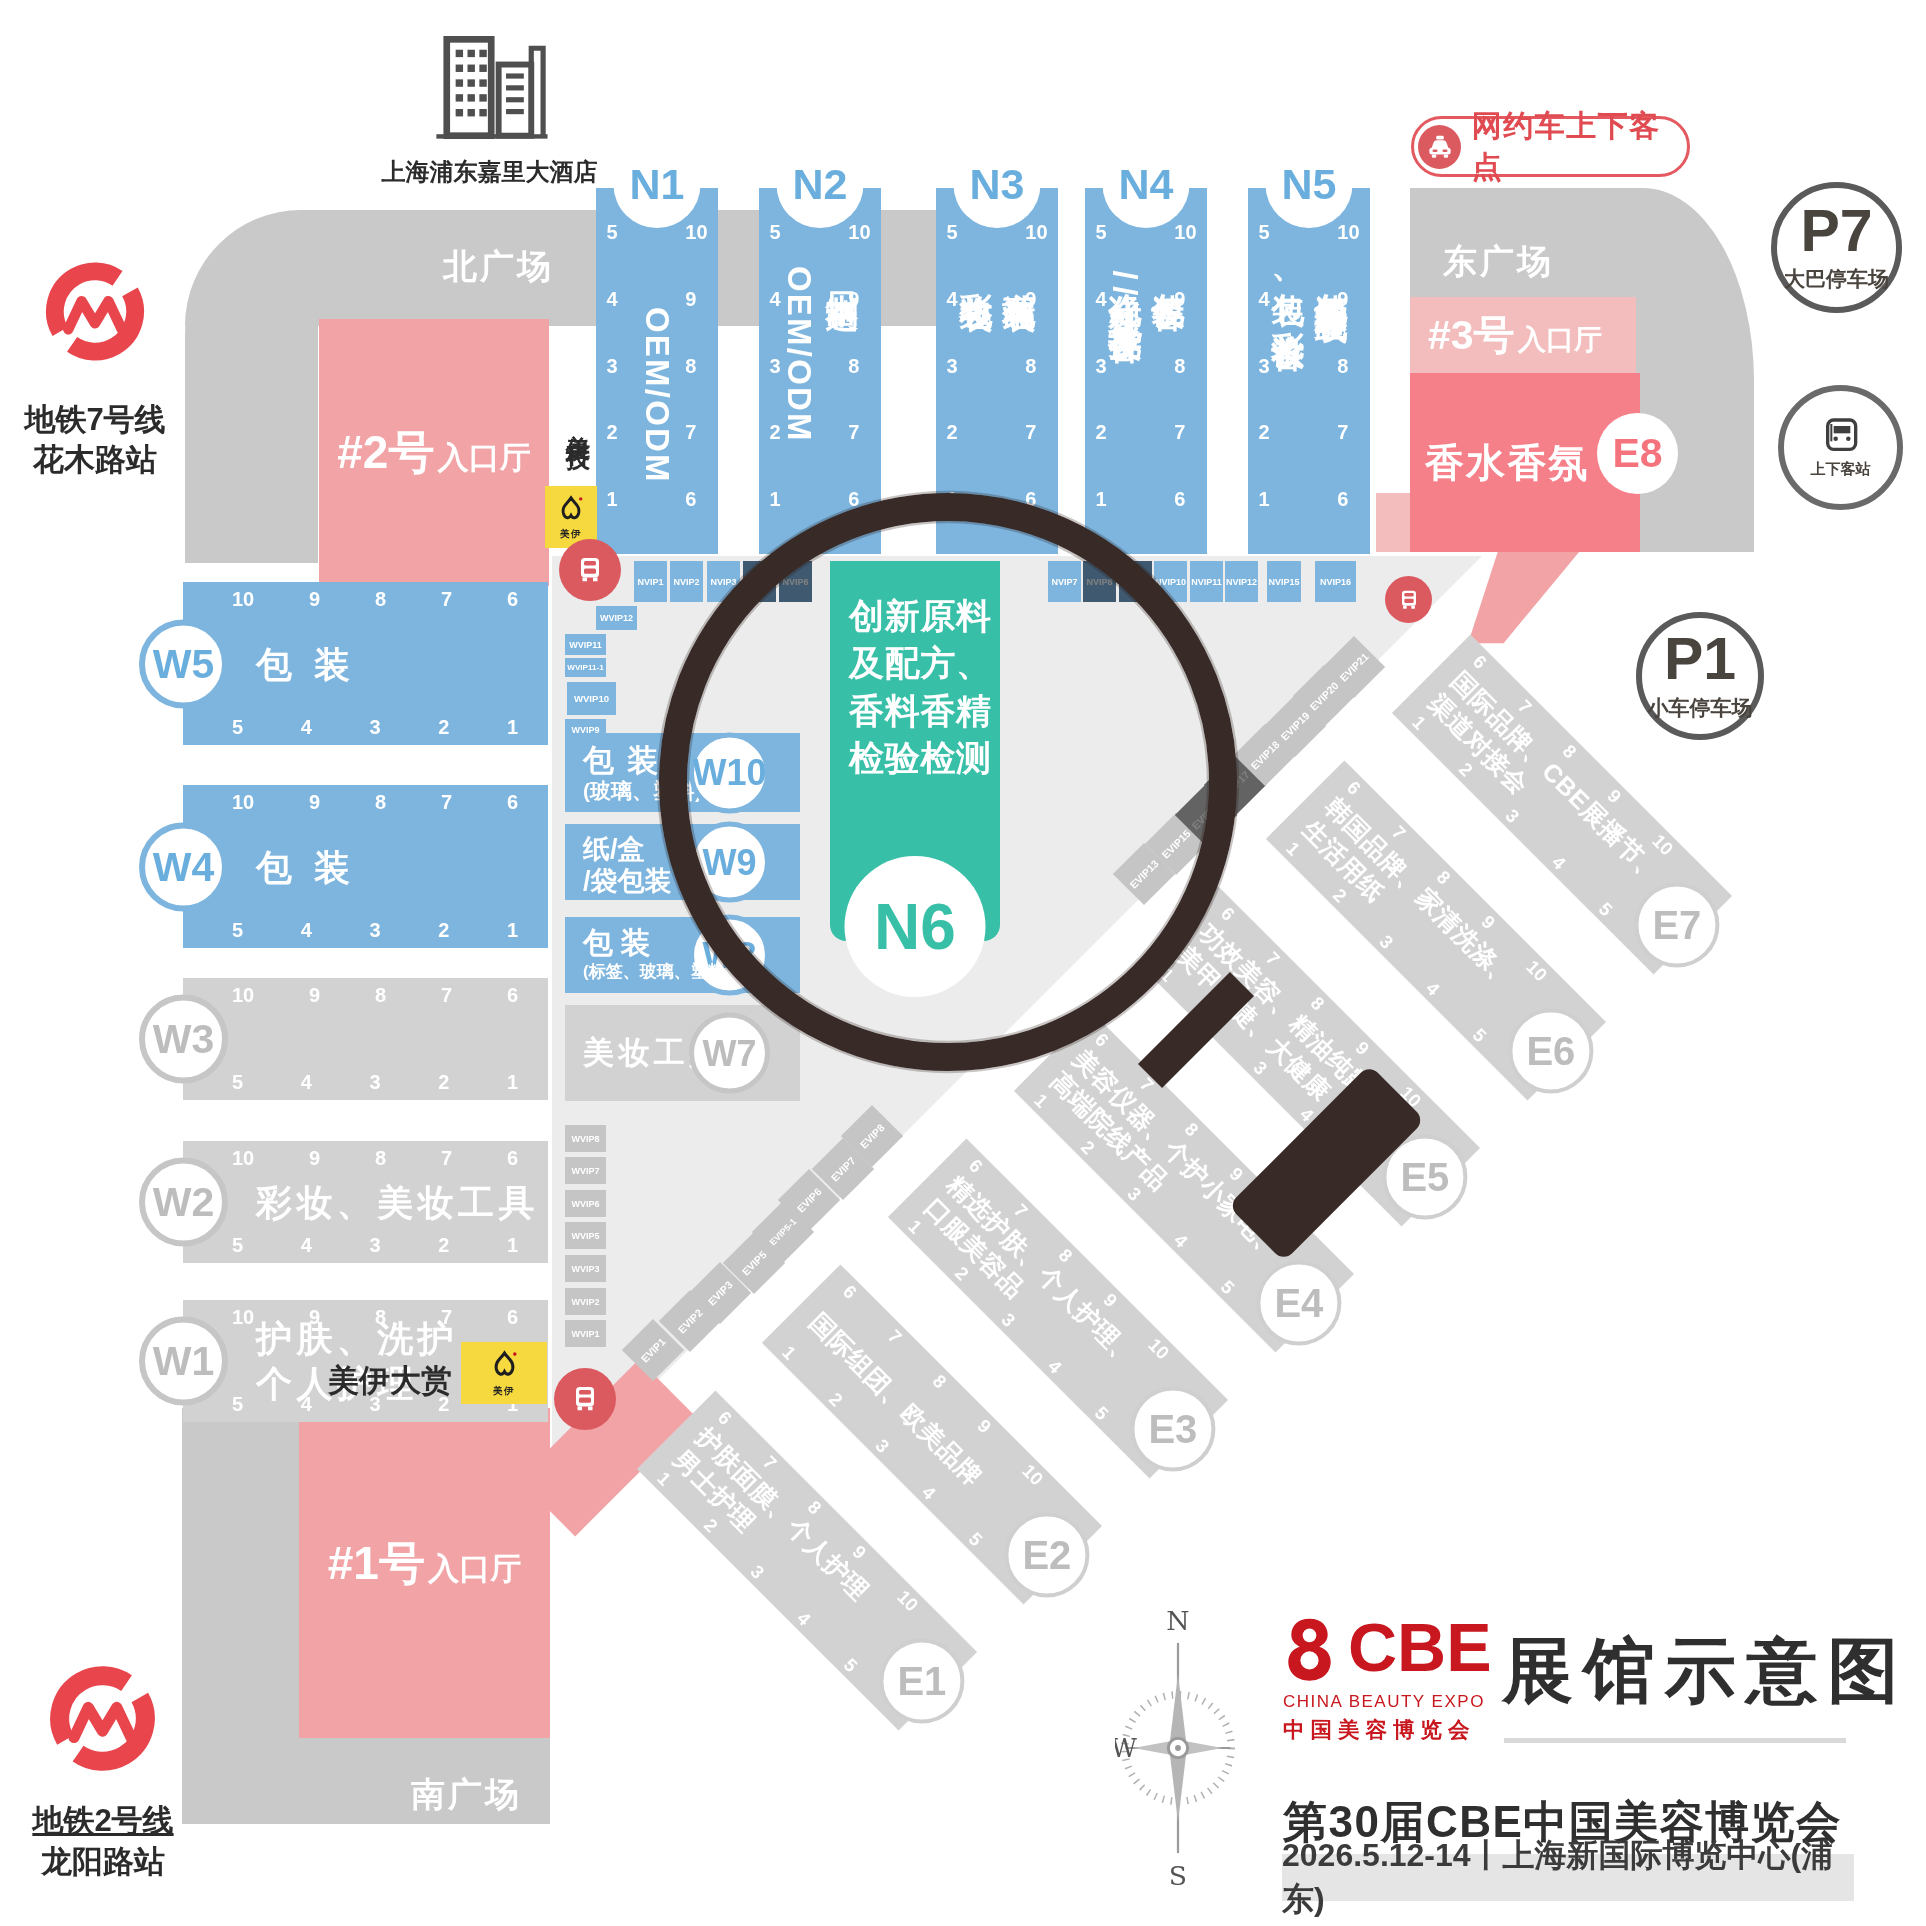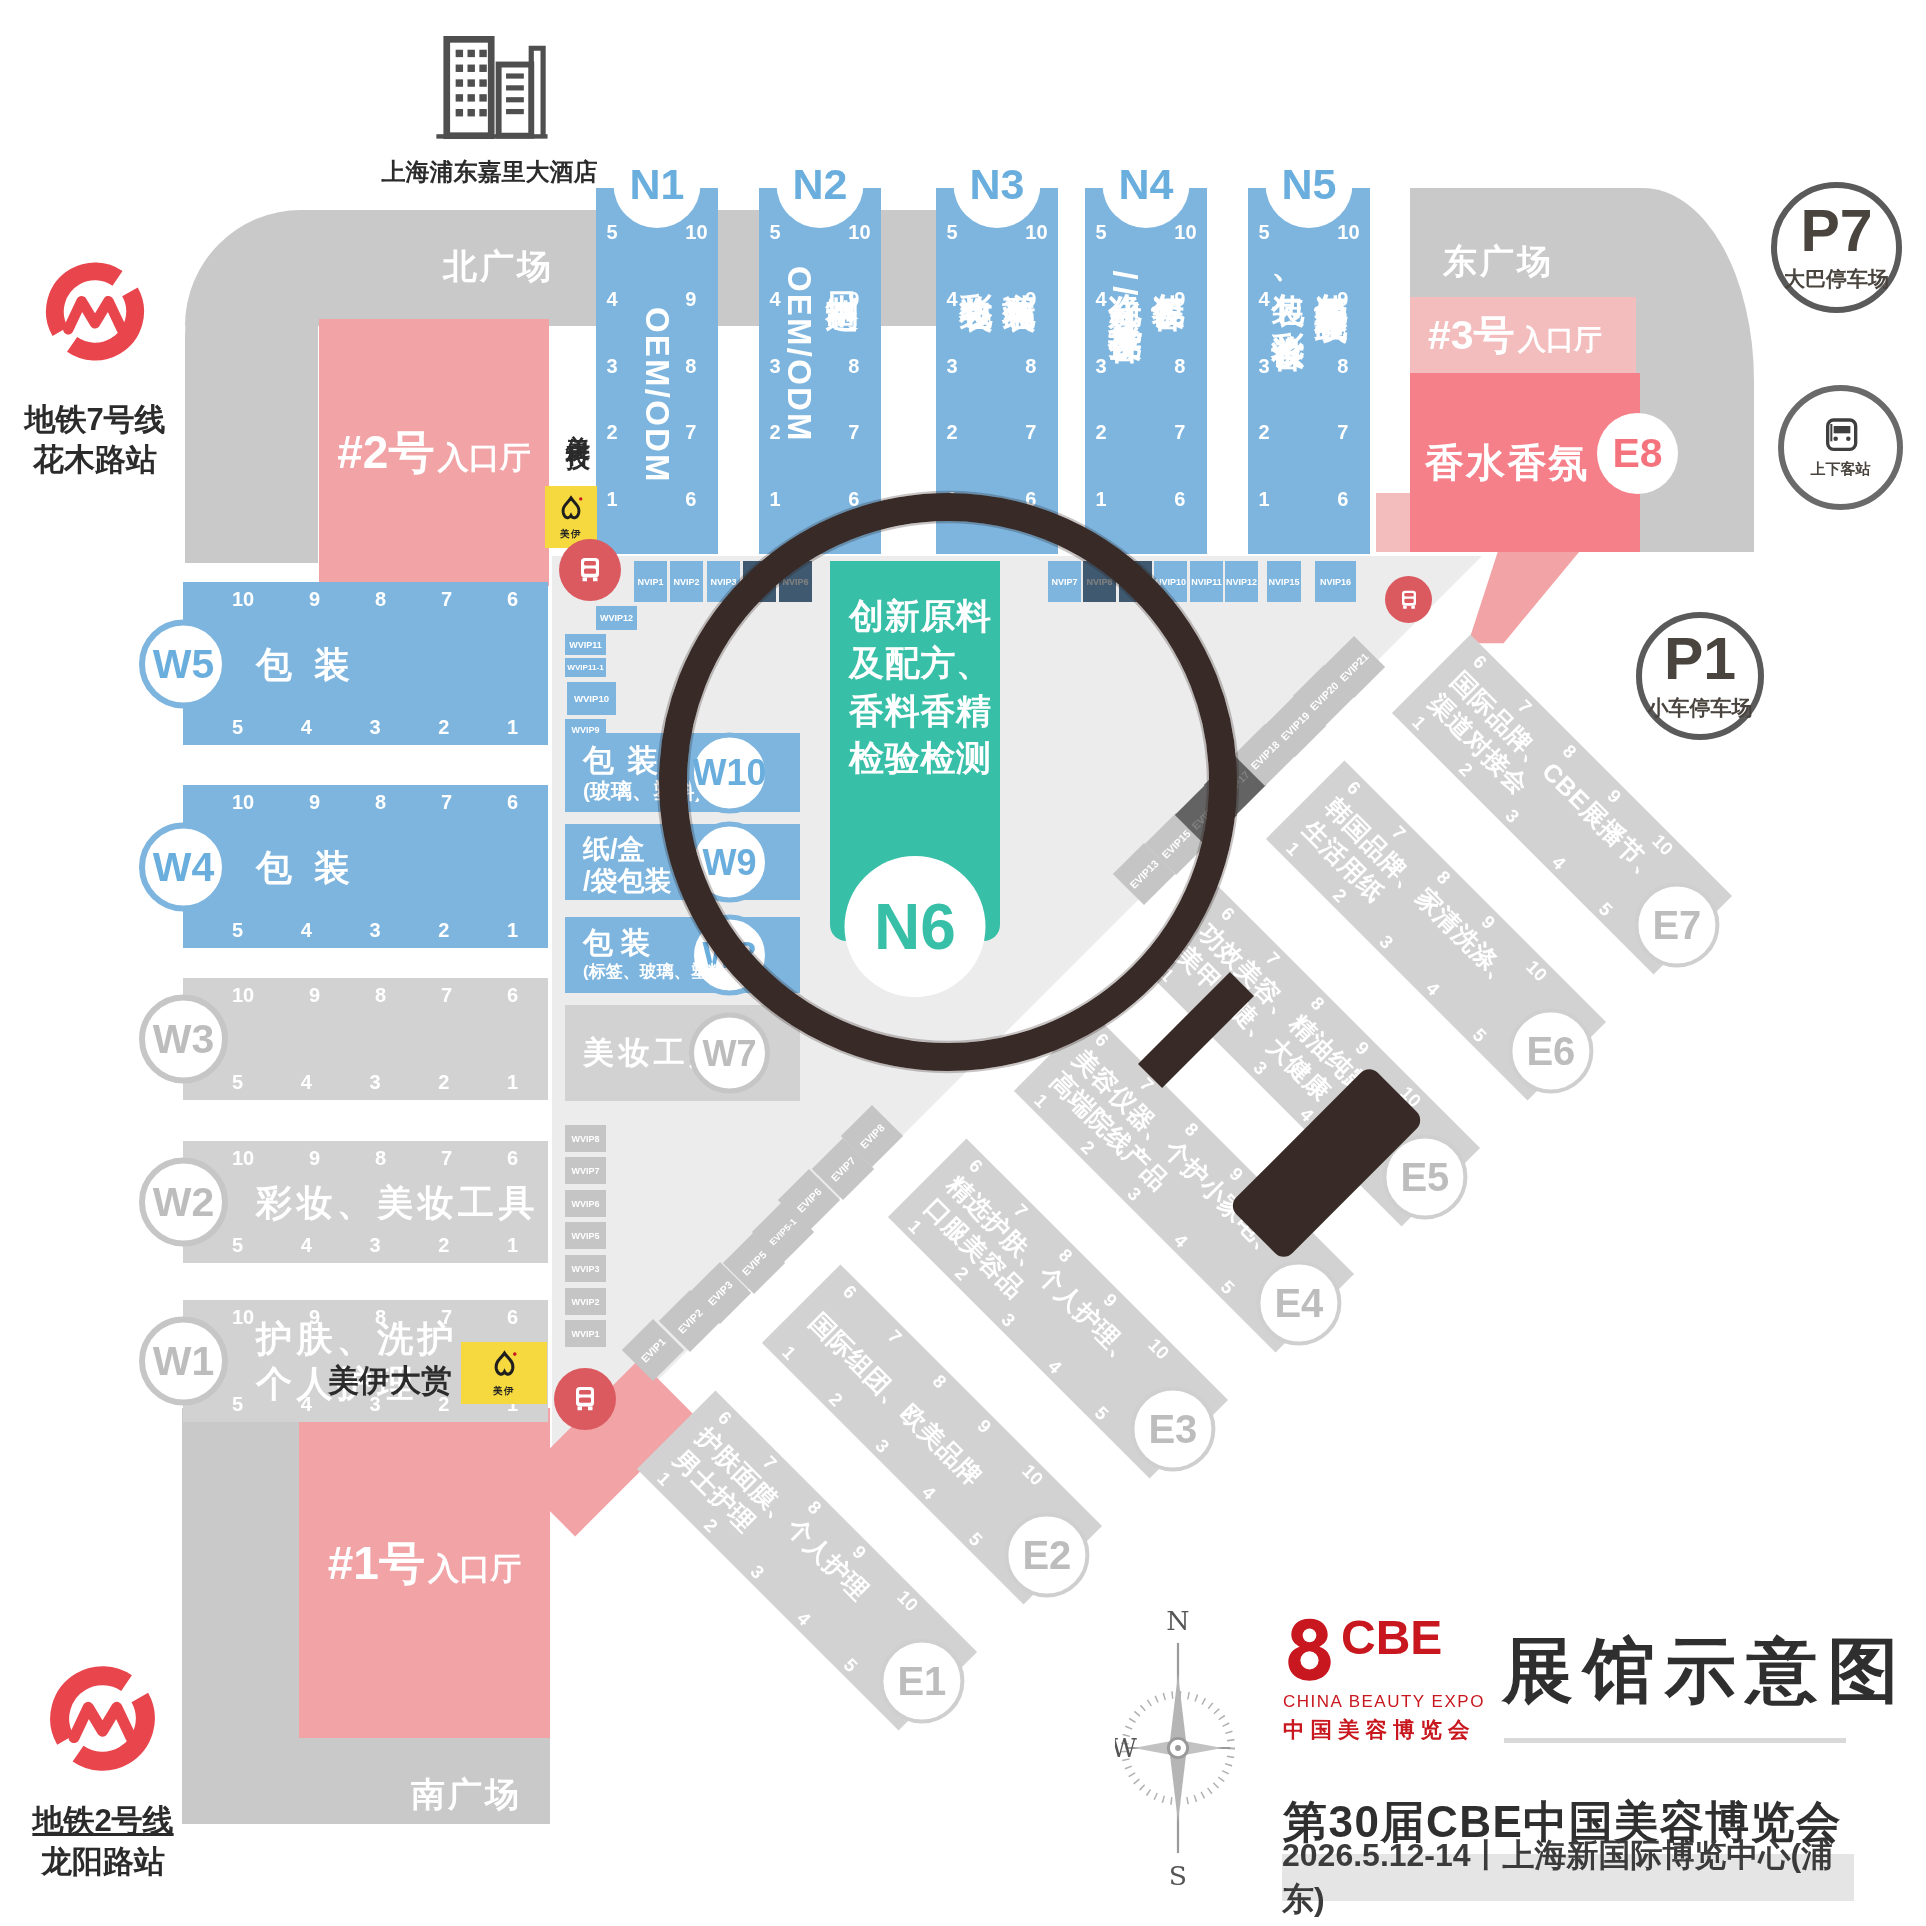--- a/index.html
+++ b/index.html
@@ -176,20 +176,34 @@
 
   <div class="abs" style="left:47px;top:1659px;width:111px;height:119px;">
     <svg width="111" height="119" viewBox="0 0 140 140">
       <circle cx="70" cy="70" r="54" fill="none" stroke="#e8454d" stroke-width="24" stroke-dasharray="145 25 145 25" transform="rotate(150 70 70)"></circle>
       <path d="M34 94 L52 56 L70 86 L88 56 L106 94" fill="none" stroke="#e8454d" stroke-width="14" stroke-linecap="round" stroke-linejoin="round"></path>
     </svg>
   </div>
   <div class="abs black-label" style="left:14px;top:1800px;width:178px;text-align:center;font-size:31px;text-decoration:underline;">地铁2号线</div>
   <div class="abs black-label" style="left:14px;top:1841px;width:178px;text-align:center;font-size:31px;">龙阳路站</div>
 
+  <div id="ridehail" class="abs">
+    <div style="width:44px;height:44px;border-radius:50%;background:var(--badge_red);margin-left:4.4px;display:flex;align-items:center;justify-content:center;">
+      <svg width="30" height="30" viewBox="0 0 48 48">
+          <rect x="18" y="6" width="12" height="6" rx="2" fill="#fff"></rect>
+          <path d="M10 27 L14 16 Q15 13 19 13 H29 Q33 13 34 16 L38 27 Z" fill="#fff"></path>
+          <rect x="7" y="25" width="34" height="11" rx="4" fill="#fff"></rect>
+          <rect x="11" y="36" width="7" height="5" rx="2" fill="#fff"></rect>
+          <rect x="30" y="36" width="7" height="5" rx="2" fill="#fff"></rect>
+          <rect x="12" y="28" width="8" height="4" rx="2" fill="#db5a60"></rect>
+          <rect x="28" y="28" width="8" height="4" rx="2" fill="#db5a60"></rect>
+        </svg>
+    </div>
+    <span class="txt">网约车上下客点</span>
+  </div>
 
   <div class="abs big-circle" style="left:1771px;top:182px;width:119px;height:119px;">
     <div class="pid">P7</div>
     <div class="plabel">大巴停车场</div>
   </div>
   <div class="abs big-circle" style="left:1778px;top:385px;width:113px;height:113px;border-color:#6a6a6a;">
     <svg width="40" height="40" viewBox="0 0 60 60">
         <rect x="10" y="6" width="42" height="44" rx="9" fill="none" stroke="#3f3f3f" stroke-width="5"></rect>
         <rect x="19" y="15" width="25" height="11" fill="#3f3f3f"></rect>
         <circle cx="22" cy="34" r="3.4" fill="#3f3f3f"></circle>
@@ -660,21 +674,21 @@
     </svg>
   </div>
 
   <div class="abs" style="left:1283px;top:1615px;width:222px;z-index:6;">
     <div style="display:flex;align-items:flex-start;">
       <svg width="53" height="71" viewBox="0 0 70 92">
           <path d="M35 4 C19 4 11 14 11 25 c0 8 5 13 11 16 C13 44 7 51 7 61 c0 15 12 25 28 25 c16 0 28 -10 28 -25 c0 -10 -6 -17 -15 -20 c6 -3 11 -8 11 -16 C59 14 51 4 35 4 Z" fill="#c8171e"></path>
           <circle cx="35" cy="26" r="9" fill="#fff"></circle>
           <circle cx="35" cy="59" r="12" fill="#fff"></circle>
         </svg>
-      <span style="font-size:48px;font-weight:bold;color:var(--cbe_red);line-height:.95;margin-left:5px;">CBE</span>
+      <span style="font-size:68px;font-weight:bold;color:var(--cbe_red);line-height:.95;margin-left:12px;">CBE</span>
     </div>
     <div style="font-size:17px;font-weight:normal;color:var(--cbe_red);letter-spacing:1.5px;margin-top:6px;">CHINA BEAUTY EXPO</div>
     <div style="font-size:21.5px;font-weight:bold;color:var(--cbe_red);letter-spacing:6px;margin-top:3px;">中国美容博览会</div>
   </div>
   <div class="abs f-title" style="left:1502px;top:1624px;font-size:71px;letter-spacing:10.4px;z-index:6;">展馆示意图</div>
   <div class="abs" style="left:1504px;top:1738px;width:342px;height:5.2px;background:#d9d9d9;z-index:6;"></div>
   <div class="abs f-title" style="left:1283px;top:1793px;font-size:44px;letter-spacing:1.5px;z-index:6;">第30届CBE中国美容博览会</div>
   <div class="abs datebar" style="left:1282px;top:1854px;width:572px;height:47px;font-size:32px;z-index:6;">2026.5.12-14丨上海新国际博览中心(浦东)</div>
 
 </div>

